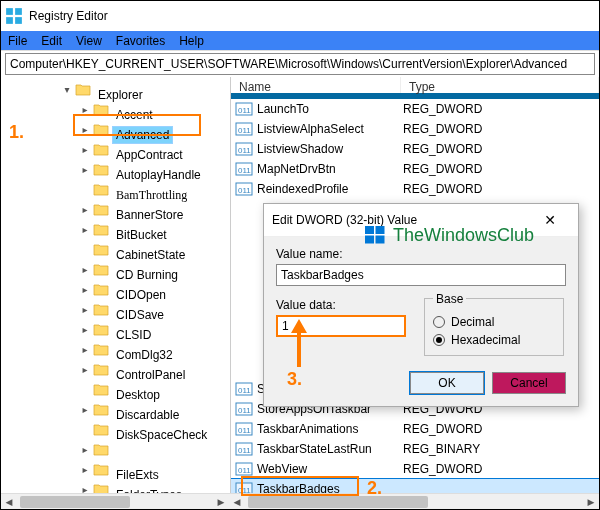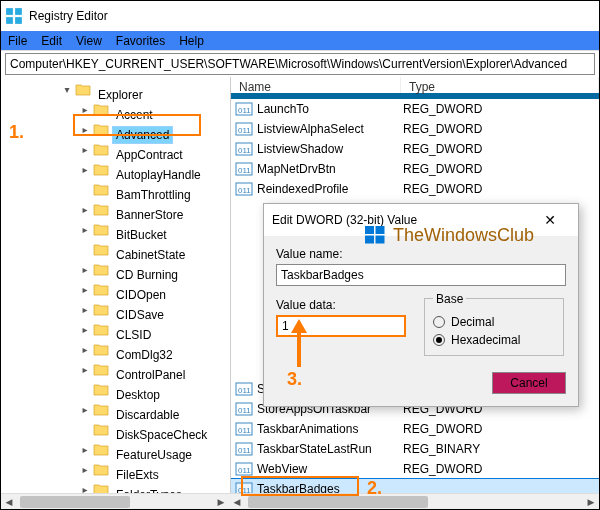--- a/index.html
+++ b/index.html
@@ -240,21 +240,21 @@
     display: flex;
     align-items: center;
     gap: 6px;
     z-index: 45;
     pointer-events: none;
   }
   .watermark svg {width:24px;height:24px;}
   .watermark-text {
     font-size: 18px;
     font-weight: 400;
-    color: #a16207;
+    color: #15803d;
     font-family: "Segoe UI", sans-serif;
   }
 </style>
 </head>
 <body>
 
 <div class="titlebar">
   <svg class="app-icon" viewBox="0 0 16 16">
     <rect x="1" y="1" width="6" height="6" fill="#29abe2"></rect>
     <rect x="9" y="1" width="6" height="6" fill="#29abe2"></rect>
@@ -308,21 +308,21 @@
           </svg>
           <span class="tree-label ">AppContract</span>
         </div>
         <div class="tree-item" style="padding-left: 76px;">
           <span class="chev ">▸</span>
           <svg class="folder-icon" viewBox="0 0 16 14">
             <path d="M1 3 h5 l1 1 h8 v9 h-14 z" fill="#ffd96a" stroke="#d7a52a" stroke-width="0.7"></path>
           </svg>
           <span class="tree-label ">AutoplayHandle</span>
         </div>
-        <div class="tree-item" style="padding-left: 76px;">
+        <div class="tree-item" style="padding-left: 76px; font-family: Liberation Serif, serif;">
           <span class="chev empty">▸</span>
           <svg class="folder-icon" viewBox="0 0 16 14">
             <path d="M1 3 h5 l1 1 h8 v9 h-14 z" fill="#ffd96a" stroke="#d7a52a" stroke-width="0.7"></path>
           </svg>
           <span class="tree-label ">BamThrottling</span>
         </div>
         <div class="tree-item" style="padding-left: 76px;">
           <span class="chev ">▸</span>
           <svg class="folder-icon" viewBox="0 0 16 14">
             <path d="M1 3 h5 l1 1 h8 v9 h-14 z" fill="#ffd96a" stroke="#d7a52a" stroke-width="0.7"></path>
@@ -404,21 +404,20 @@
           <svg class="folder-icon" viewBox="0 0 16 14">
             <path d="M1 3 h5 l1 1 h8 v9 h-14 z" fill="#ffd96a" stroke="#d7a52a" stroke-width="0.7"></path>
           </svg>
           <span class="tree-label ">DiskSpaceCheck</span>
         </div>
         <div class="tree-item" style="padding-left: 76px;">
           <span class="chev ">▸</span>
           <svg class="folder-icon" viewBox="0 0 16 14">
             <path d="M1 3 h5 l1 1 h8 v9 h-14 z" fill="#ffd96a" stroke="#d7a52a" stroke-width="0.7"></path>
           </svg>
-          <span class="tree-label ">FeatureUsage</span>
         </div>
         <div class="tree-item" style="padding-left: 76px;">
           <span class="chev ">▸</span>
           <svg class="folder-icon" viewBox="0 0 16 14">
             <path d="M1 3 h5 l1 1 h8 v9 h-14 z" fill="#ffd96a" stroke="#d7a52a" stroke-width="0.7"></path>
           </svg>
           <span class="tree-label ">FileExts</span>
         </div>
         <div class="tree-item" style="padding-left: 76px;">
           <span class="chev ">▸</span>
@@ -569,20 +568,21 @@
           <span class="radio"></span>
           <span>Decimal</span>
         </div>
         <div class="radio-row">
           <span class="radio checked"></span>
           <span>Hexadecimal</span>
         </div>
       </fieldset>
     </div>
     <div class="dialog-buttons">
+      <div class="btn default">OK</div>
       <div class="btn">Cancel</div>
     </div>
   </div>
 </div>
 
 <div class="watermark">
   <svg viewBox="0 0 24 24">
     <rect x="2" y="3" width="9" height="8" fill="#0078d7"></rect>
     <rect x="12.5" y="3" width="9" height="8" fill="#0078d7"></rect>
     <rect x="2" y="12.5" width="9" height="8" fill="#0078d7"></rect>

